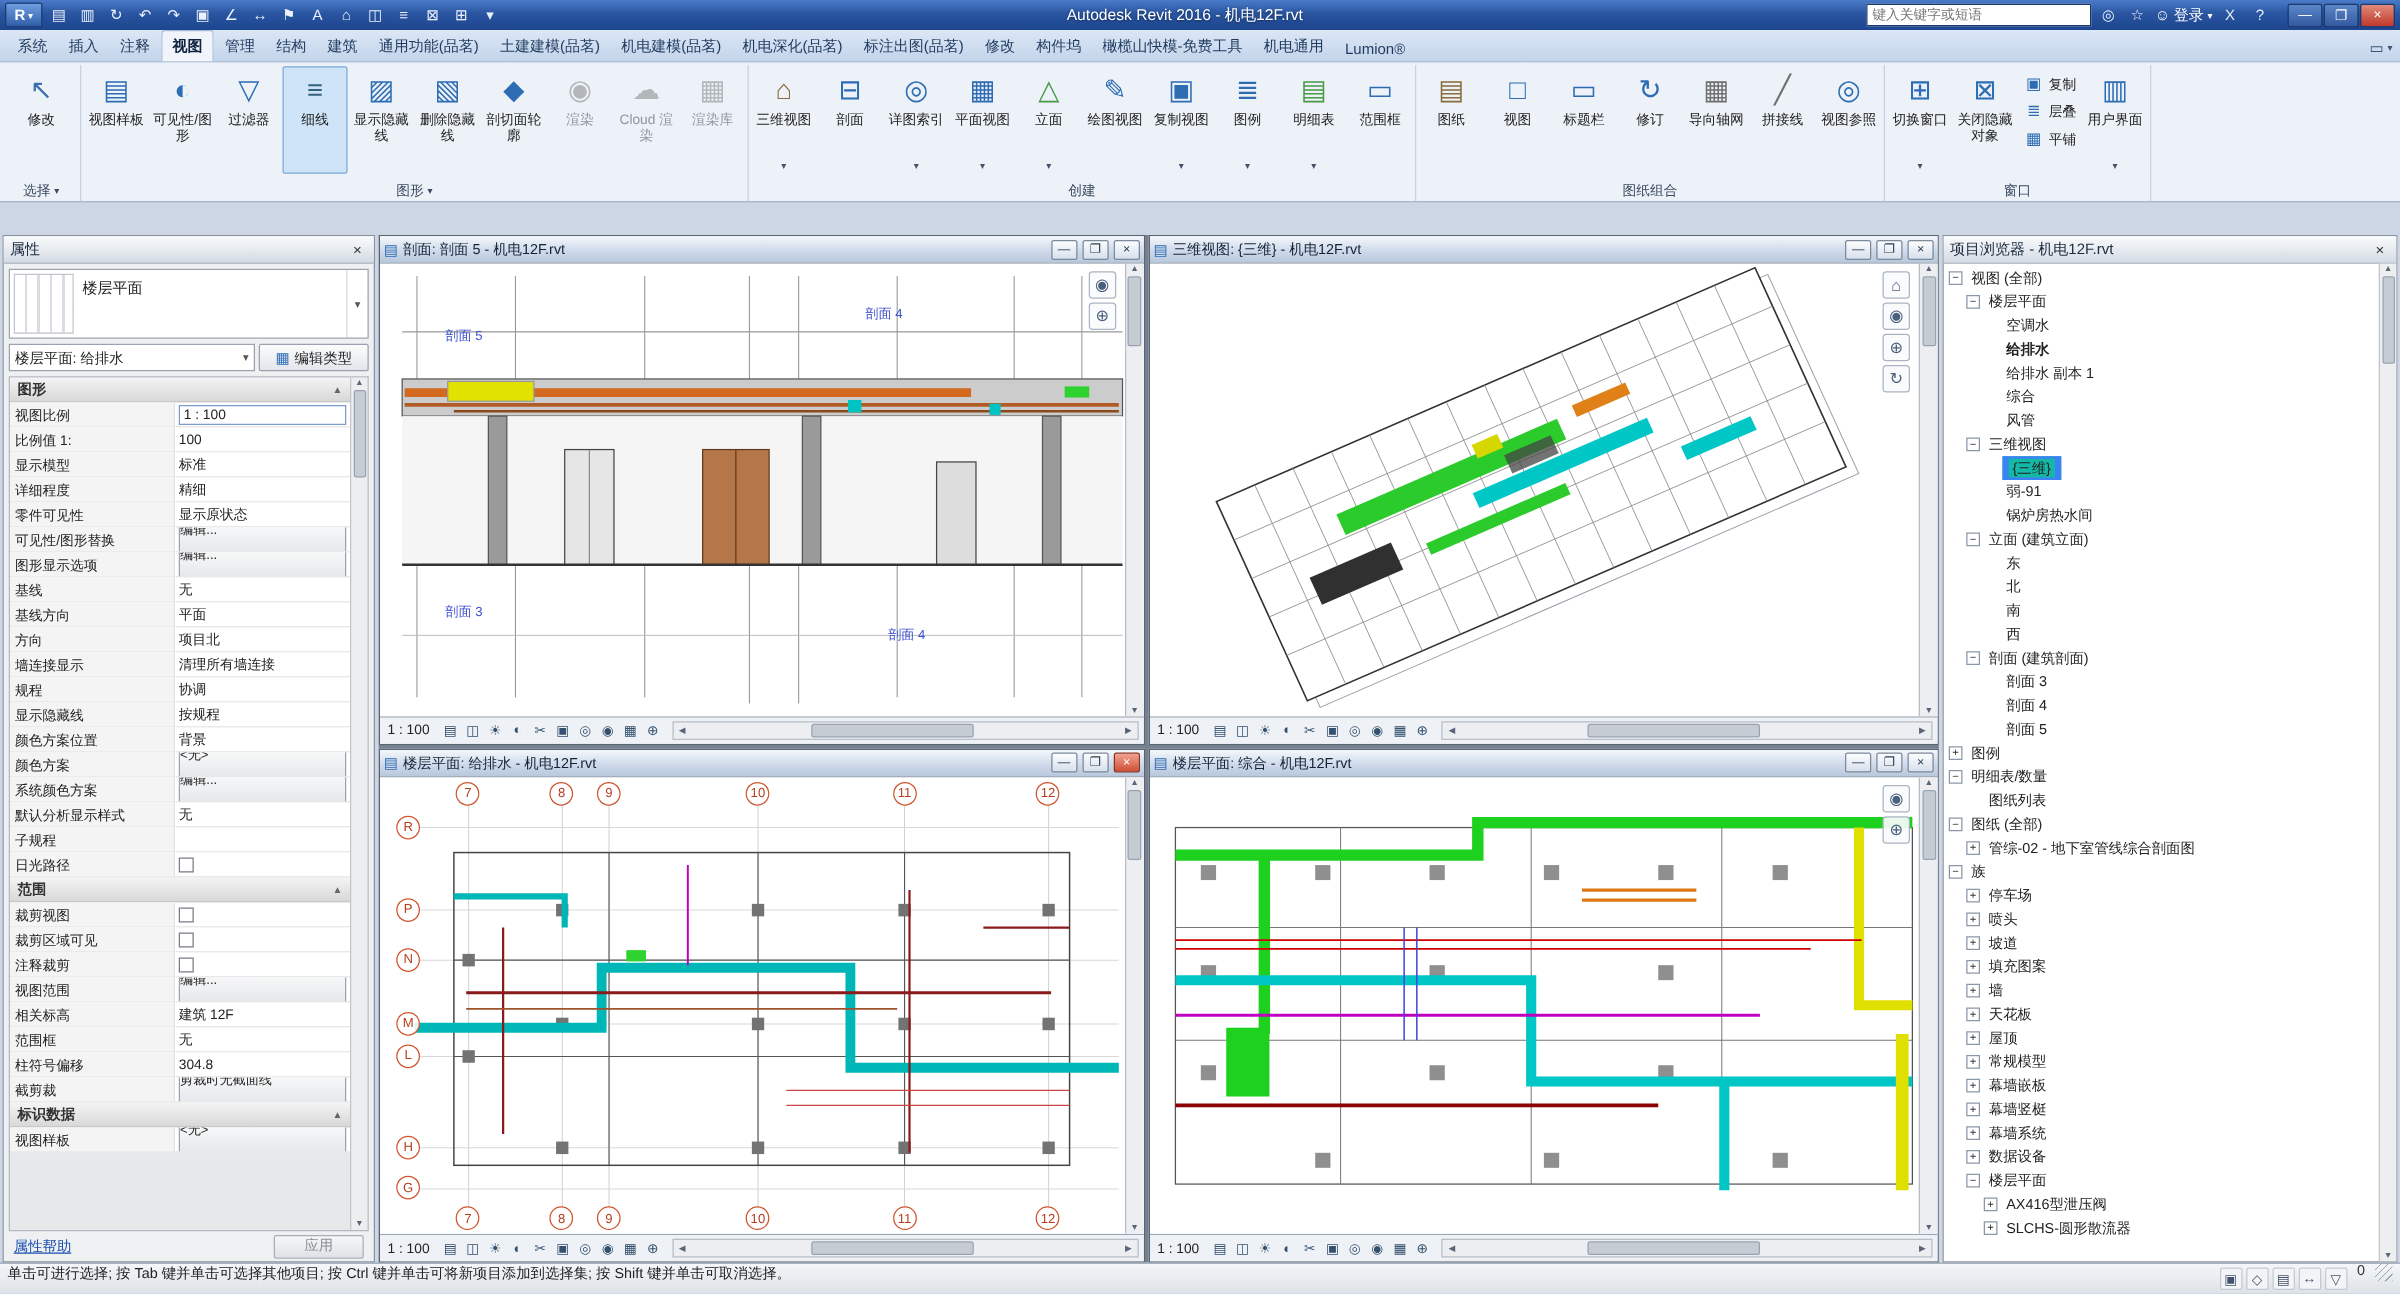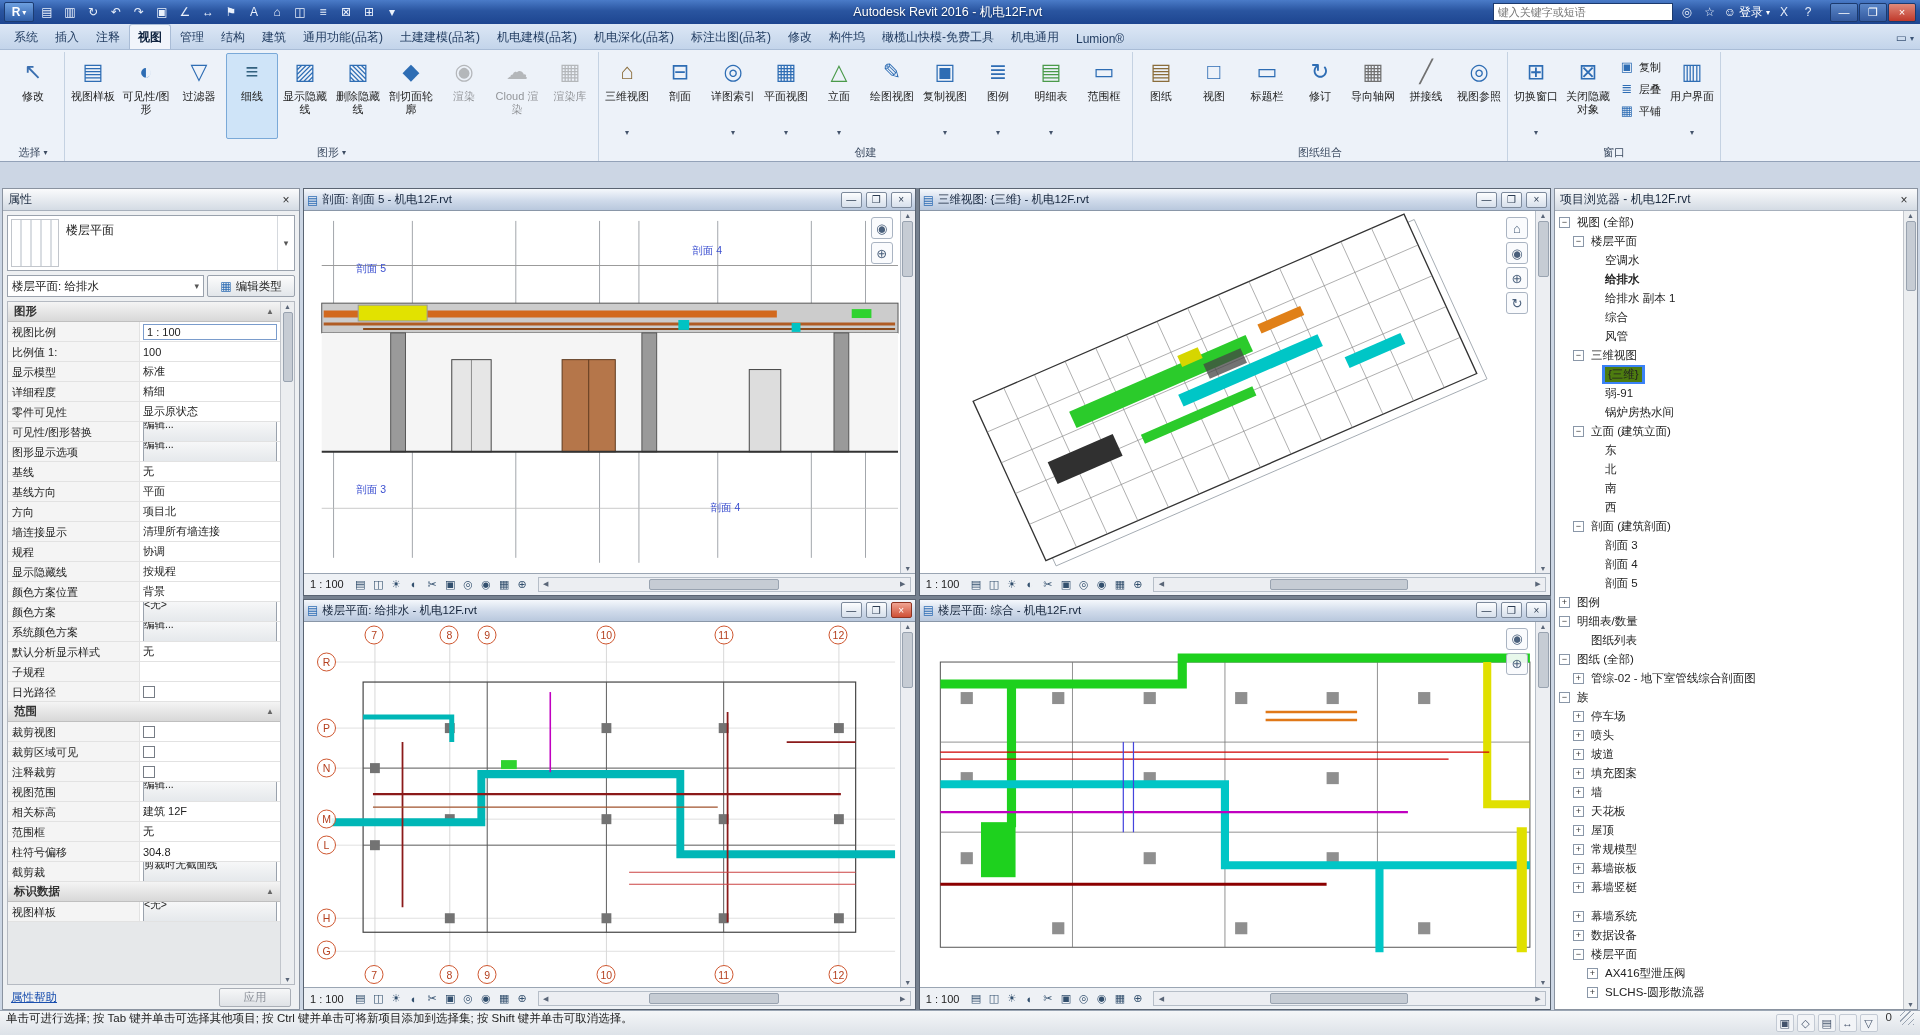--- a/index.html
+++ b/index.html
@@ -116,21 +116,21 @@
 .browser{width:364px;flex:none;background:#fff;border:1px solid #8a93a0;display:flex;flex-direction:column}
 .pb-body{flex:1;min-height:0;display:flex}
 .pb-tree{flex:1;overflow:hidden;padding:2px 0}
 .tree-item{height:19px;display:flex;align-items:center;gap:4px;font-size:11.5px;white-space:nowrap;overflow:hidden}
 .tg{width:11px;height:11px;flex:none;border:1px solid #8a97a8;background:#fff;display:flex;align-items:center;justify-content:center;font-size:9px;line-height:1;color:#333}
 .tree-item.tg-none .tg{visibility:hidden}
 .tree-item.tg-plus .tg::before{content:"+"}
 .tree-item.tg-minus .tg::before{content:"−"}
 .tree-label{padding:0 3px}
 .tree-item.st-bold .tree-label{font-weight:bold}
-.tree-item.st-selected .tree-label{background:#4d7c0f;border:3px solid #3b82f6}
+.tree-item.st-selected .tree-label{background:#14b8a6;border:5px solid #3b82f6}
 
 
 .statusbar{height:25px;flex:none;background:linear-gradient(#f4f6f8,#dde2e8);border-top:1px solid #9aa5b3;display:flex;padding:0 6px;gap:6px}
 .sb-msg{flex:1;font-size:11.5px;color:#222;white-space:nowrap;overflow:hidden}
 .sb-icons{display:flex;align-items:center;gap:3px}
 .sb-icon{width:18px;height:18px;display:flex;align-items:center;justify-content:center;font-size:11px;color:#44536b;border:1px solid #c3cad4;background:#f2f4f7;border-radius:2px}
 .sb-count{font-size:11.5px;color:#333;padding:0 2px}
 .grip{width:14px;height:14px;background:repeating-linear-gradient(135deg,transparent 0 3px,#9aa5b3 3px 4px)}
 </style>
 </head>
@@ -1374,21 +1374,21 @@
             <div class="tree-item tg-plus" style="padding-left: 18px;">
               <span class="tg"></span>
               <span class="tree-label">幕墙嵌板</span>
             </div>
 
             <div class="tree-item tg-plus" style="padding-left: 18px;">
               <span class="tg"></span>
               <span class="tree-label">幕墙竖梃</span>
             </div>
 
-            <div class="tree-item tg-plus" style="padding-left: 18px; margin-top: 10px;">
+            <div class="tree-item tg-plus" style="padding-left: 18px;">
               <span class="tg"></span>
               <span class="tree-label">幕墙系统</span>
             </div>
 
             <div class="tree-item tg-plus" style="padding-left: 18px;">
               <span class="tg"></span>
               <span class="tree-label">数据设备</span>
             </div>
 
             <div class="tree-item tg-minus" style="padding-left: 18px;">

